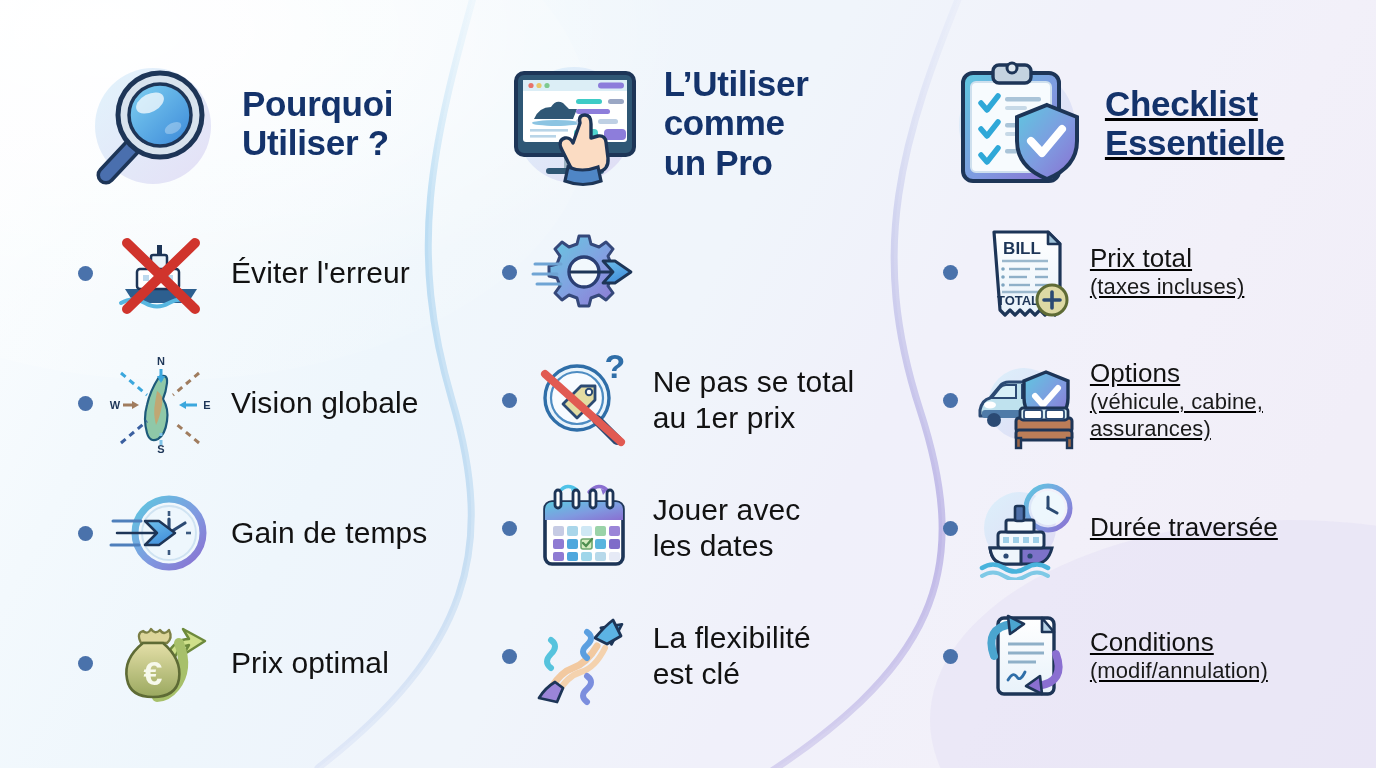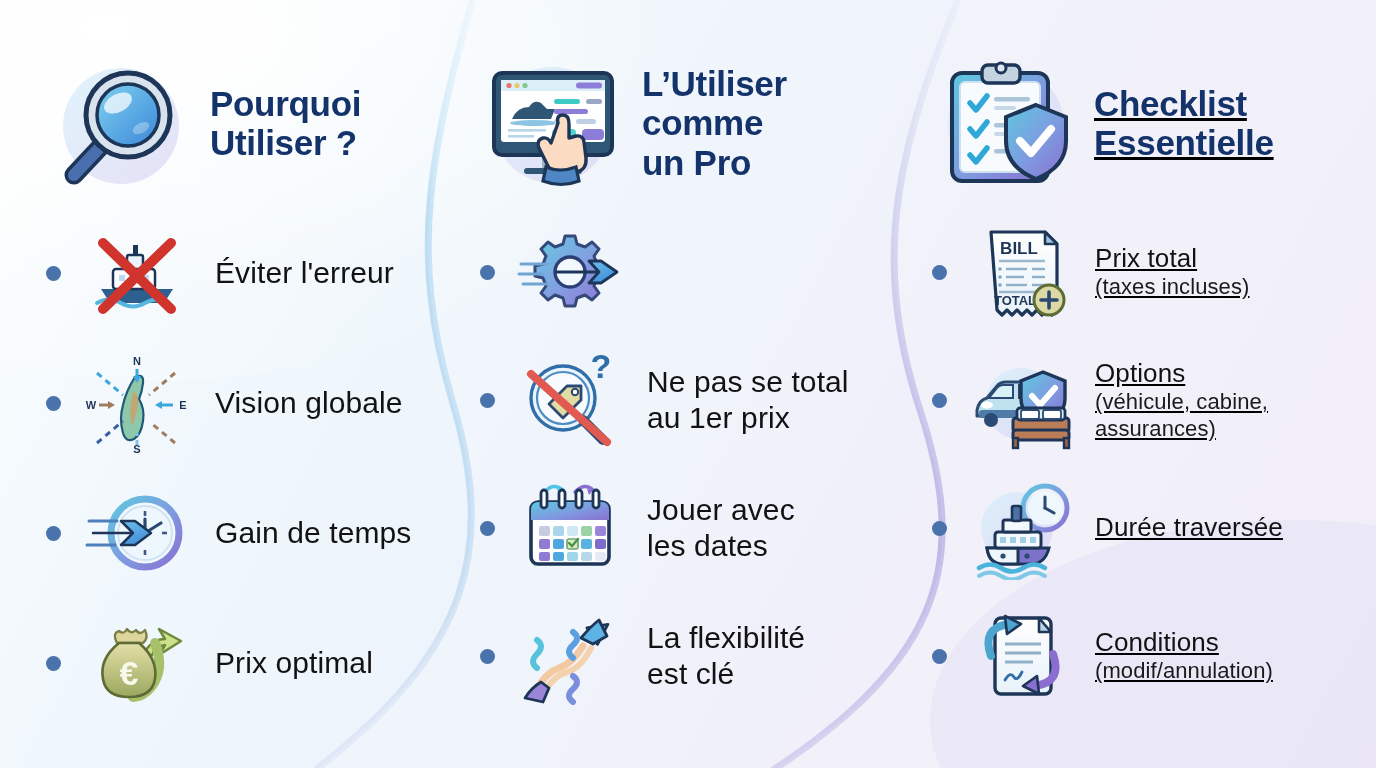--- a/index.html
+++ b/index.html
@@ -31,20 +31,21 @@
     width: 1376px;
     height: 768px;
     pointer-events: none;
   }
 
   .columns {
     position: absolute;
     inset: 0;
     display: flex;
     z-index: 2;
+    padding-left: 32px;
   }
   .column {
     position: relative;
     height: 100%;
     box-sizing: border-box;
   }
   .col-1 { width: 468px; padding: 48px 0 0 46px; }
   .col-2 { width: 448px; padding: 48px 0 0 12px; }
   .col-3 { width: 460px; padding: 48px 0 0 16px; text-decoration: underline; }
 
@@ -76,21 +77,21 @@
 
   
   .col-list {
     margin-top: 10px;
     display: flex;
     flex-direction: column;
   }
   .list-item {
     display: flex;
     align-items: center;
-    gap: 8px;
+    gap: 0;
     height: 130px;
   }
   .bullet {
     flex: 0 0 auto;
     width: 15px;
     height: 15px;
     border-radius: 50%;
     background: #4a72ab;
     margin-right: 14px;
   }

